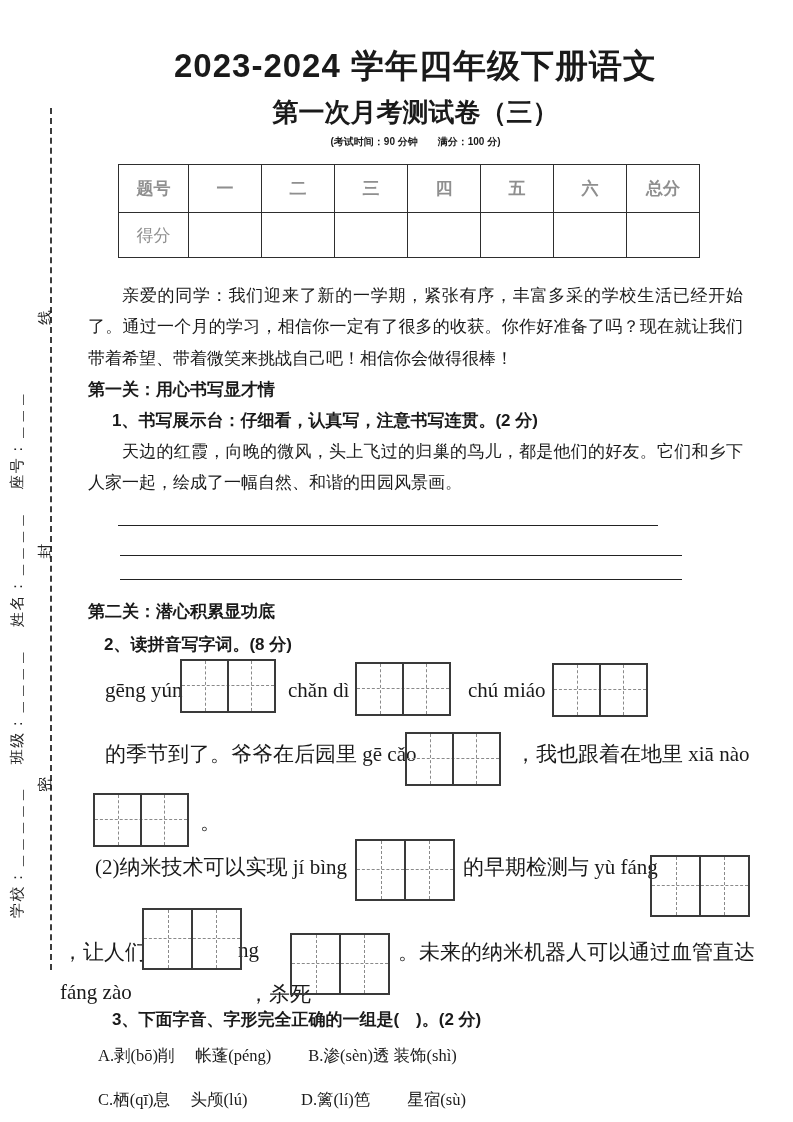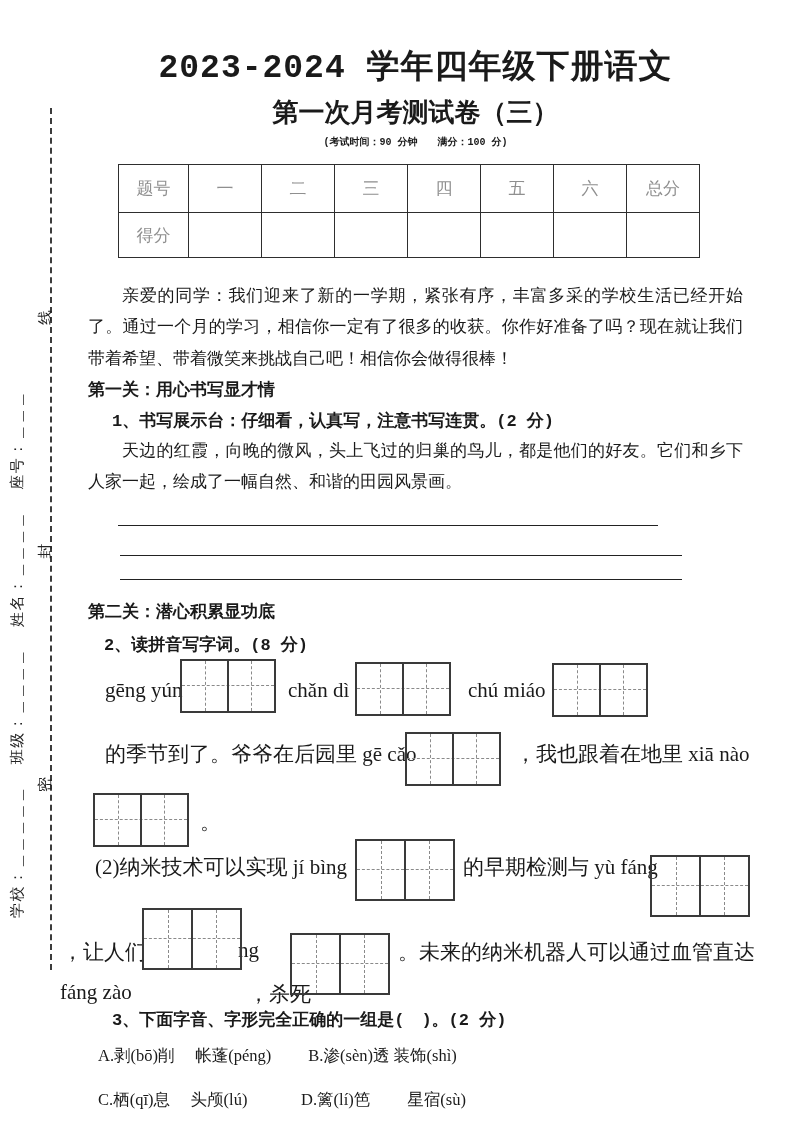--- a/index.html
+++ b/index.html
@@ -4,21 +4,21 @@
 <style>
   * { margin:0; padding:0; box-sizing:border-box; }
   html,body { background:#ffffff; }
   body {
     position:relative;
     width:793px; height:1122px;
     overflow:hidden;
     font-family:"Liberation Serif","DejaVu Serif",serif;
     color:#1a1a1a;
   }
-  .sans { font-family:Liberation Mono, monospace; }
+  .sans { font-family:Liberation Sans, sans-serif; }
 
   
   .seal-line {
     position:absolute; left:50px; top:108px; height:862px; width:0;
     border-left:2px dashed #3c3c3c;
   }
   .fields-rot {
     position:absolute; left:8px; top:918px;
     transform:rotate(-90deg); transform-origin:0 0;
     white-space:nowrap;
@@ -36,32 +36,32 @@
 
   .title   { margin-top:44px; text-align:center; font-weight:900; font-size:33px; letter-spacing:1px; }
   .subtitle{ margin-top:6px;  text-align:center; font-weight:900; font-size:26px; }
   .exam-info{ margin-top:5px; text-align:center; font-weight:bold; font-size:10px; }
 
   table.score-table { margin:15px 0 0 30px; border-collapse:collapse; }
   table.score-table td {
     border:1.6px solid #2e2e2e; text-align:center;
     color:#8f8f8f; font-size:17px; background:#fff;
   }
-  table.score-table tr:first-child td { height:48px; }
+  table.score-table tr:first-child td { height:48px;font-weight:bold; }
   table.score-table tr:last-child  td { height:45px; }
   td.c0 { width:70px; } td.cn { width:73px; }
 
   .intro {
     margin-top:22px; font-size:17px; line-height:1.85;
     text-align:justify; text-indent:2em;
   }
 
   .sec-header { margin-top:4px; text-align:left; font-weight:900; font-size:17px; }
   .q-title    { margin-top:8px; padding-left:24px; font-weight:900; font-size:17px; }
-  .q1-passage { margin-top:5px; font-size:17px; line-height:1.8; text-indent:2em; text-align:justify;font-family:Liberation Mono, monospace; }
+  .q1-passage { margin-top:5px; font-size:17px; line-height:1.8; text-indent:2em; text-align:justify; }
 
   .wline  { border-top:1.5px solid #222; height:0; }
   .wline1 { width:540px; margin:26px 0 0 30px; }
   .wline2 { width:562px; margin:29px 0 0 32px; }
   .wline3 { width:562px; margin:23px 0 0 32px; }
 
   .sec2-header { margin-top:20px; }
   .q2-title    { margin-top:10px; padding-left:16px; }
 
   

